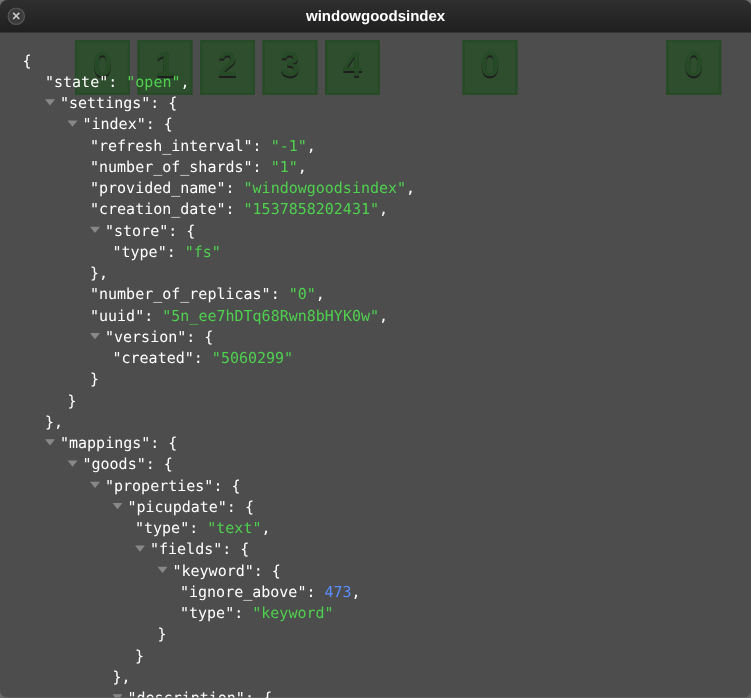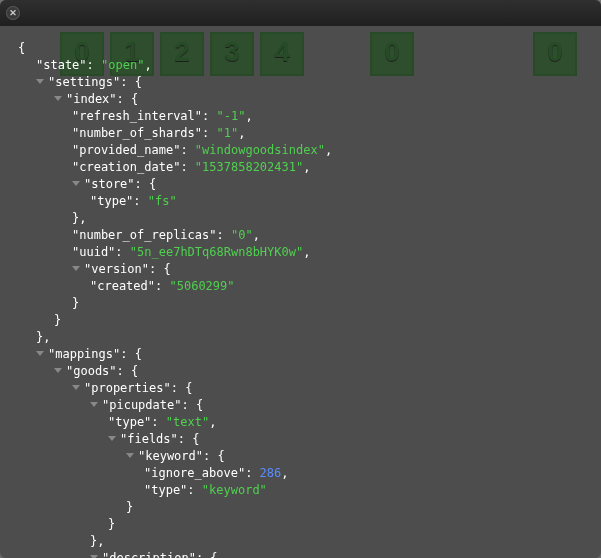--- a/index.html
+++ b/index.html
@@ -22,20 +22,21 @@
   .s{color:#4fd04f;}
   .n{color:#5a8dff;}
   .p{color:#fff;}
 </style>
 </head>
 <body>
 
 <div class="window">
   <div class="titlebar">
     <div class="close-btn">✕</div>
+    <div class="title">windowgoodsindex</div>
   </div>
 
   <div class="bg-row">
     <div class="box">0</div>
     <div class="box">1</div>
     <div class="box">2</div>
     <div class="box">3</div>
     <div class="box">4</div>
     <div class="box" style="margin-left:60px;">0</div>
     <div class="box right" style="margin-right:24px;">0</div>
@@ -61,21 +62,21 @@
 <div class="ln i3"><span class="p">}</span></div>
 <div class="ln i2"><span class="p">}</span></div>
 <div class="ln i1"><span class="p">},</span></div>
 <div class="ln i1"><span class="caret"></span><span class="k">"mappings"</span><span class="p">: {</span></div>
 <div class="ln i2"><span class="caret"></span><span class="k">"goods"</span><span class="p">: {</span></div>
 <div class="ln i3"><span class="caret"></span><span class="k">"properties"</span><span class="p">: {</span></div>
 <div class="ln i4"><span class="caret"></span><span class="k">"picupdate"</span><span class="p">: {</span></div>
 <div class="ln i5"><span class="k">"type"</span><span class="p">: </span><span class="s">"text"</span><span class="p">,</span></div>
 <div class="ln i5"><span class="caret"></span><span class="k">"fields"</span><span class="p">: {</span></div>
 <div class="ln i6"><span class="caret"></span><span class="k">"keyword"</span><span class="p">: {</span></div>
-<div class="ln i7"><span class="k">"ignore_above"</span><span class="p">: </span><span class="n">286</span><span class="p">,</span></div>
+<div class="ln i7"><span class="k">"ignore_above"</span><span class="p">: </span><span class="n">473</span><span class="p">,</span></div>
 <div class="ln i7"><span class="k">"type"</span><span class="p">: </span><span class="s">"keyword"</span></div>
 <div class="ln i6"><span class="p">}</span></div>
 <div class="ln i5"><span class="p">}</span></div>
 <div class="ln i4"><span class="p">},</span></div>
 <div class="ln i4"><span class="caret"></span><span class="k">"description"</span><span class="p">: {</span></div>
 
     </div>
   </div>
 </div>
 

